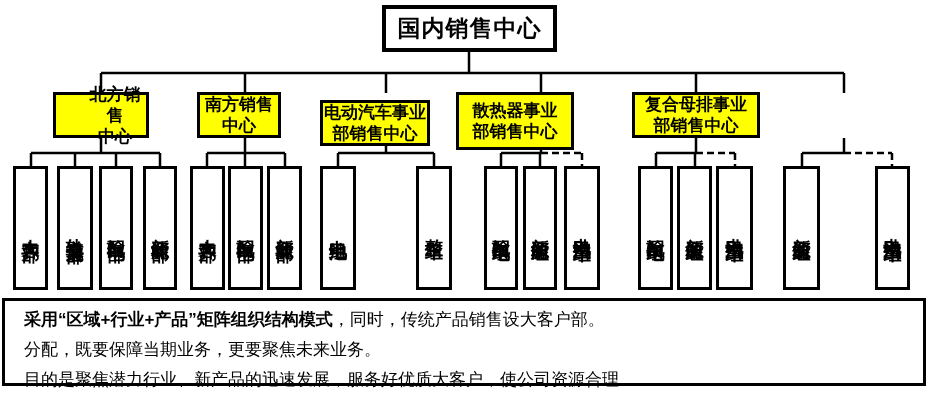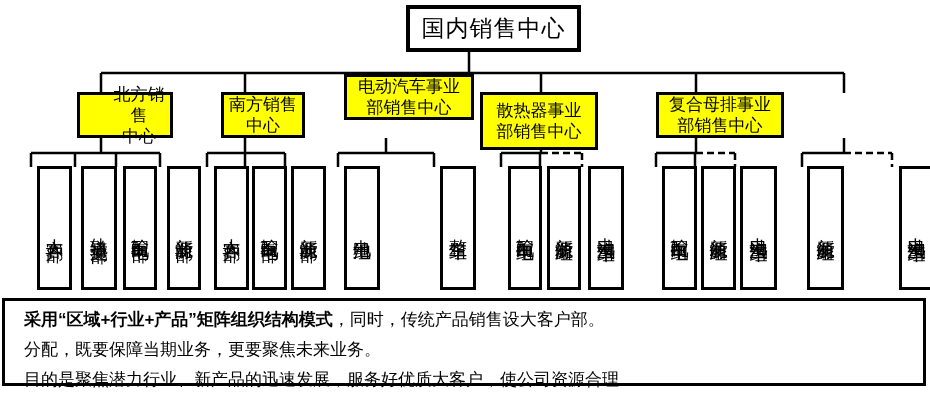--- a/index.html
+++ b/index.html
@@ -4,21 +4,21 @@
 <style>
   html,body{margin:0;padding:0;background:#fff;}
   .stage{
     position:relative;width:930px;height:409px;background:#ffffff;
     font-family:"Liberation Sans","DejaVu Sans",sans-serif;color:#000;overflow:hidden;
   }
   .connectors{position:absolute;left:0;top:0;}
   .node{
     position:absolute;box-sizing:border-box;background:#ffffff;border:3px solid #000;
     display:flex;align-items:center;justify-content:center;text-align:center;
-    font-weight:normal;white-space:pre-line;margin-left:24px;
+    font-weight:bold;white-space:pre-line;
   }
   .root{border-width:4px;font-size:23px;letter-spacing:1px;}
   .parent{background:#ffff00;font-size:17px;line-height:21px;}
   .child{
     writing-mode:vertical-rl;text-orientation:upright;
     font-size:18px;letter-spacing:2px;line-height:1;
   }
   .note{
     position:absolute;left:2px;top:298px;width:924px;height:88px;box-sizing:border-box;
     border:3px solid #000;background:#fff;font-size:17px;line-height:30px;padding:4px 19px;
@@ -45,21 +45,21 @@
              M696 153 H735 M735 153 V167
              M844 153 H892 M892 153 V167" fill="none" stroke="#000" stroke-width="2.5" stroke-dasharray="7 4"></path>
   </svg>
 
   <div class="node root" style="left:382px;top:5px;width:175px;height:47px;">国内销售中心</div>
 
   <div class="node parent" style="left:53px;top:92px;width:96px;height:46px;padding-left:28px;">北方销售
 中心</div>
   <div class="node parent" style="left:197px;top:92px;width:84px;height:46px;">南方销售
 中心</div>
-  <div class="node parent" style="left:320px;top:74px;width:130px;height:46px;">电动汽车事业
+  <div class="node parent" style="left:320px;top:100px;width:110px;height:46px;">电动汽车事业
 部销售中心</div>
   <div class="node parent" style="left:456px;top:92px;width:118px;height:58px;">散热器事业
 部销售中心</div>
   <div class="node parent" style="left:632px;top:92px;width:128px;height:46px;">复合母排事业
 部销售中心</div>
 
   <div class="node child" style="left:13px;top:166px;width:35px;height:124px;">大客户部</div>
   <div class="node child" style="left:57px;top:166px;width:36px;height:124px;">轨道交通部</div>
   <div class="node child" style="left:99px;top:166px;width:34px;height:124px;">输配电部</div>
   <div class="node child" style="left:143px;top:166px;width:34px;height:124px;">新能源部</div>

